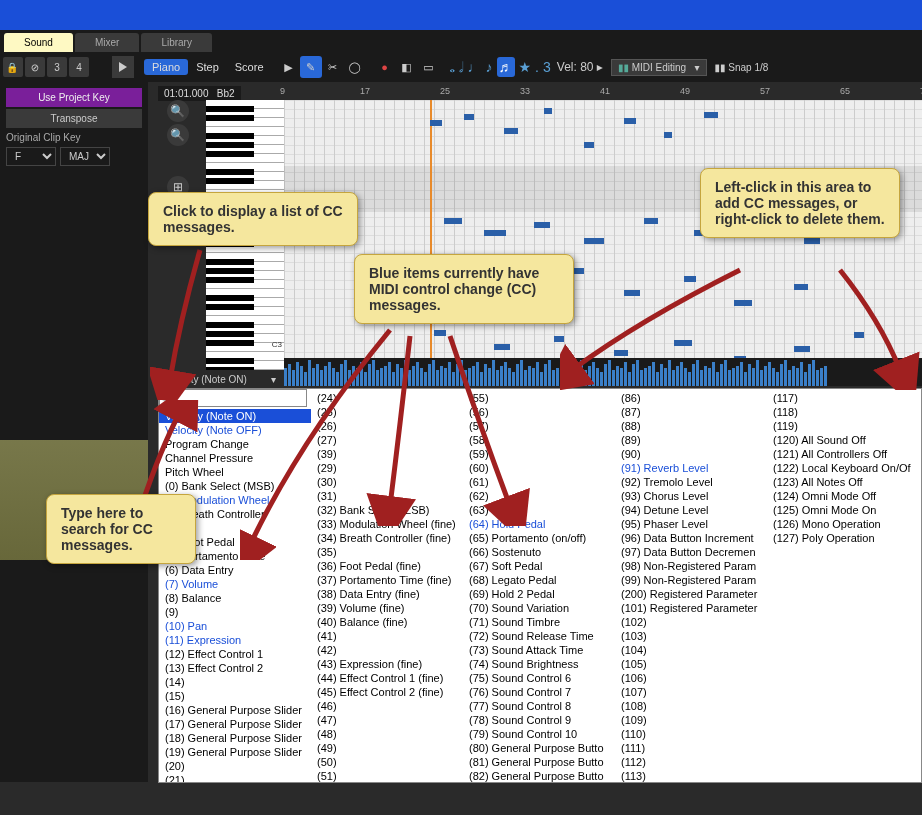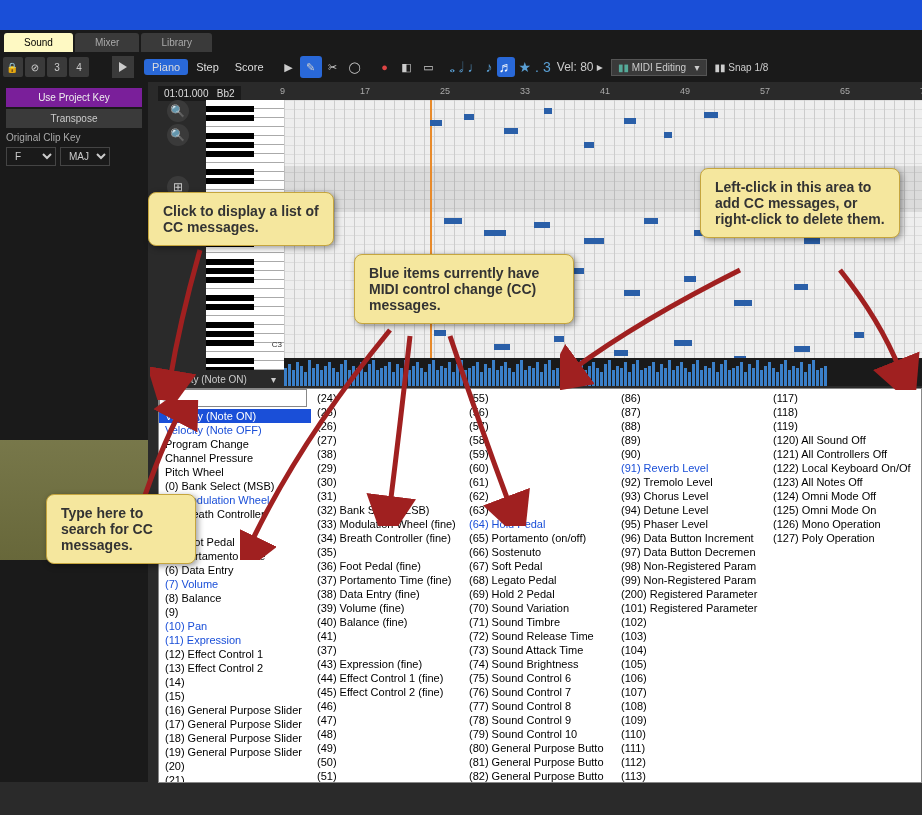--- a/index.html
+++ b/index.html
@@ -433,35 +433,35 @@
       <div class="cc-item">(18) General Purpose Slider</div>
       <div class="cc-item">(19) General Purpose Slider</div>
       <div class="cc-item">(20)</div>
       <div class="cc-item">(21)</div>
     </div>
     <div class="cc-col" style="padding-top: 2px;">
       <div class="cc-item">(24)</div>
       <div class="cc-item">(25)</div>
       <div class="cc-item">(26)</div>
       <div class="cc-item">(27)</div>
-      <div class="cc-item">(38)</div>
+      <div class="cc-item">(39)</div>
       <div class="cc-item">(29)</div>
       <div class="cc-item">(30)</div>
       <div class="cc-item">(31)</div>
       <div class="cc-item">(32) Bank Select (LSB)</div>
       <div class="cc-item">(33) Modulation Wheel (fine)</div>
       <div class="cc-item">(34) Breath Controller (fine)</div>
       <div class="cc-item">(35)</div>
       <div class="cc-item">(36) Foot Pedal (fine)</div>
       <div class="cc-item">(37) Portamento Time (fine)</div>
       <div class="cc-item">(38) Data Entry (fine)</div>
       <div class="cc-item">(39) Volume (fine)</div>
       <div class="cc-item">(40) Balance (fine)</div>
       <div class="cc-item">(41)</div>
-      <div class="cc-item">(37)</div>
+      <div class="cc-item">(42)</div>
       <div class="cc-item">(43) Expression (fine)</div>
       <div class="cc-item">(44) Effect Control 1 (fine)</div>
       <div class="cc-item">(45) Effect Control 2 (fine)</div>
       <div class="cc-item">(46)</div>
       <div class="cc-item">(47)</div>
       <div class="cc-item">(48)</div>
       <div class="cc-item">(49)</div>
       <div class="cc-item">(50)</div>
       <div class="cc-item">(51)</div>
     </div>
@@ -535,21 +535,21 @@
       <div class="cc-item">(123) All Notes Off</div>
       <div class="cc-item">(124) Omni Mode Off</div>
       <div class="cc-item">(125) Omni Mode On</div>
       <div class="cc-item">(126) Mono Operation</div>
       <div class="cc-item">(127) Poly Operation</div>
     </div>
   </div>
 
 <div class="auto-lane"></div>
 
-<div class="callout" style="left:148px;top:192px;width:186px">Click to display a list of CC messages.</div>
+<div class="callout" style="left:148px;top:192px;width:210px">Click to display a list of CC messages.</div>
 <div class="callout" style="left:354px;top:254px;width:220px">Blue items currently have MIDI control change (CC) messages.</div>
 <div class="callout" style="left:700px;top:168px;width:200px">Left-click in this area to add CC messages, or right-click to delete them.</div>
 <div class="callout" style="left:46px;top:494px;width:150px">Type here to search for CC messages.</div>
 
 <svg class="arrow" style="left:150px;top:240px" width="120" height="160">
     <defs>
       <marker id="ah" markerWidth="12" markerHeight="12" refX="2" refY="5" orient="auto">
         <path d="M0 0 L10 5 L0 10 Z" fill="#a02020"></path>
       </marker>
     </defs>

